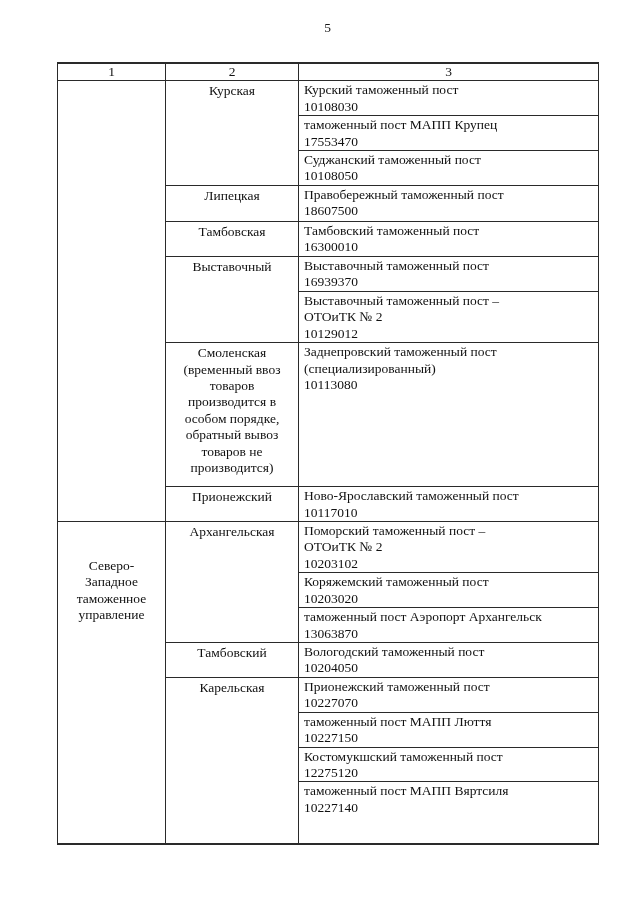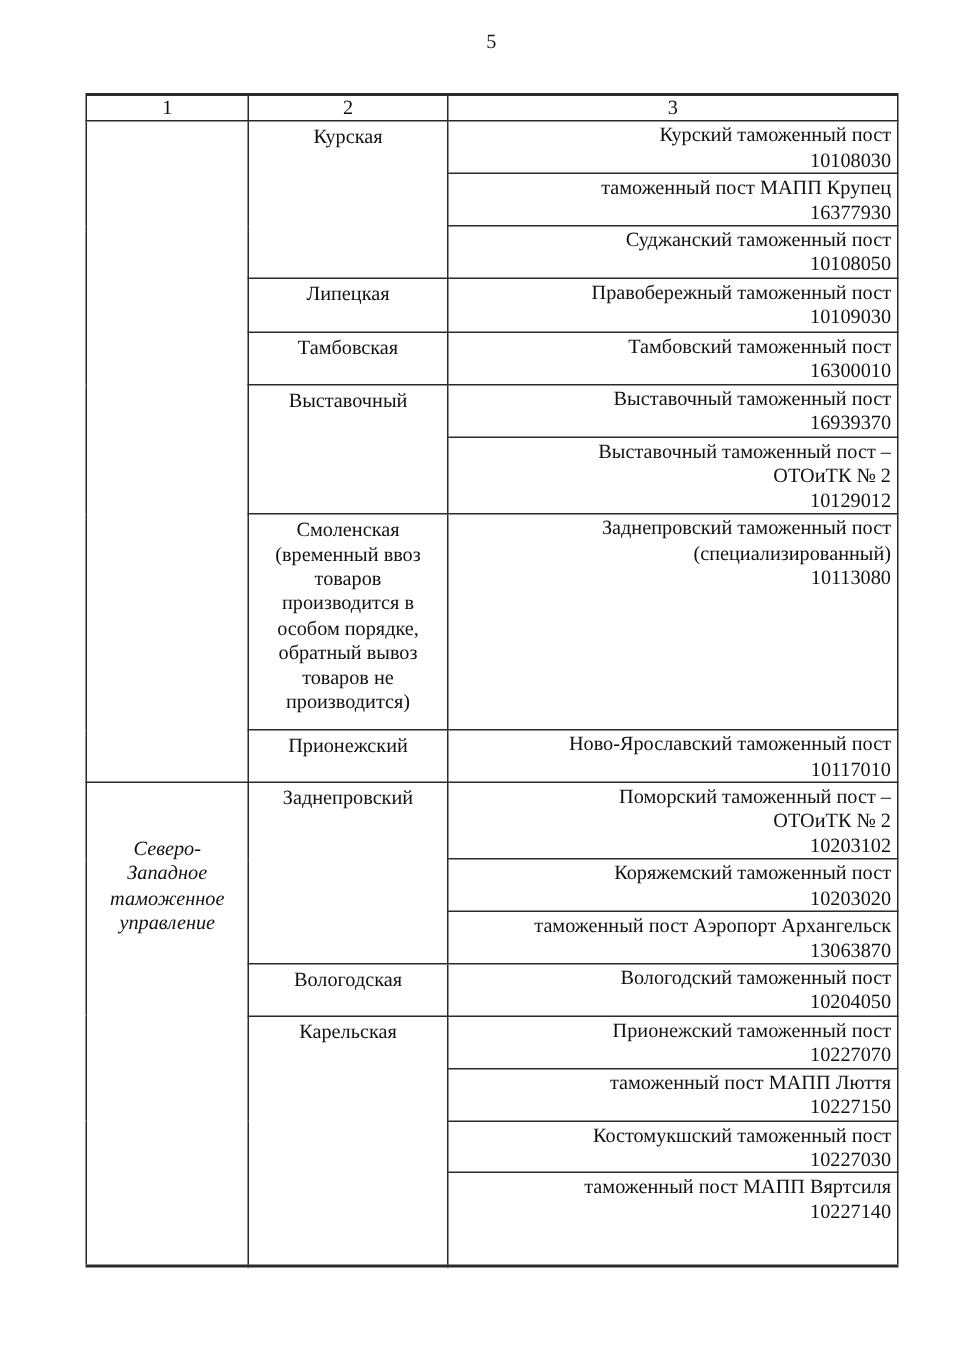--- a/index.html
+++ b/index.html
@@ -45,27 +45,27 @@
     text-align: center;
     height: 17px;
     line-height: 15px;
     font-size: 13.5px;
     padding: 0;
   }
   td.c1 {
     text-align: center;
     padding: 2px 3px;
   }
-  td.c1.mgmt-pad { padding-top: 36px; font-style: italic; }
+  td.c1.mgmt-pad { padding-top: 36px; }
   td.c2 {
     text-align: center;
     padding: 2px 4px 0 4px;
   }
   td.c3 {
-    text-align: right;
+    text-align: left;
     padding: 1px 4px 0 5px;
   }
 </style>
 </head>
 <body>
 
 <div class="page">
   <div class="page-number">5</div>
 
   <table class="doc-table">
@@ -83,30 +83,30 @@
     </tr>
 
     <tr style="height:33px">
       <td class="c1" rowspan="9"></td>
       <td class="c2" rowspan="3">Курская</td>
       <td class="c3">Курский таможенный пост
 10108030</td>
     </tr>
     <tr style="height:33px">
       <td class="c3">таможенный пост МАПП Крупец
-16377930</td>
+17553470</td>
     </tr>
     <tr style="height:35px">
       <td class="c3">Суджанский таможенный пост
 10108050</td>
     </tr>
     <tr style="height:36px">
       <td class="c2">Липецкая</td>
       <td class="c3">Правобережный таможенный пост
-10109030</td>
+18607500</td>
     </tr>
     <tr style="height:35px">
       <td class="c2">Тамбовская</td>
       <td class="c3">Тамбовский таможенный пост
 16300010</td>
     </tr>
     <tr style="height:35px">
       <td class="c2" rowspan="2">Выставочный</td>
       <td class="c3">Выставочный таможенный пост
 16939370</td>
@@ -133,50 +133,50 @@
       <td class="c2">Прионежский</td>
       <td class="c3">Ново-Ярославский таможенный пост
 10117010</td>
     </tr>
 
     <tr style="height:50px">
       <td class="c1 mgmt-pad" rowspan="8">Северо-
 Западное
 таможенное
 управление</td>
-      <td class="c2" rowspan="3">Заднепровский</td>
+      <td class="c2" rowspan="3">Архангельская</td>
       <td class="c3">Поморский таможенный пост –
 ОТОиТК № 2
 10203102</td>
     </tr>
     <tr style="height:34px">
       <td class="c3">Коряжемский таможенный пост
 10203020</td>
     </tr>
     <tr style="height:34px">
       <td class="c3">таможенный пост Аэропорт Архангельск
 13063870</td>
     </tr>
     <tr style="height:35px">
-      <td class="c2">Вологодская</td>
+      <td class="c2">Тамбовский</td>
       <td class="c3">Вологодский таможенный пост
 10204050</td>
     </tr>
     <tr style="height:34px">
       <td class="c2" rowspan="4">Карельская</td>
       <td class="c3">Прионежский таможенный пост
 10227070</td>
     </tr>
     <tr style="height:34px">
       <td class="c3">таможенный пост МАПП Люття
 10227150</td>
     </tr>
     <tr style="height:34px">
       <td class="c3">Костомукшский таможенный пост
-10227030</td>
+12275120</td>
     </tr>
     <tr style="height:62px">
       <td class="c3">таможенный пост МАПП Вяртсиля
 10227140</td>
     </tr>
   </tbody>
     </table>
 </div>
 
 </body></html>

